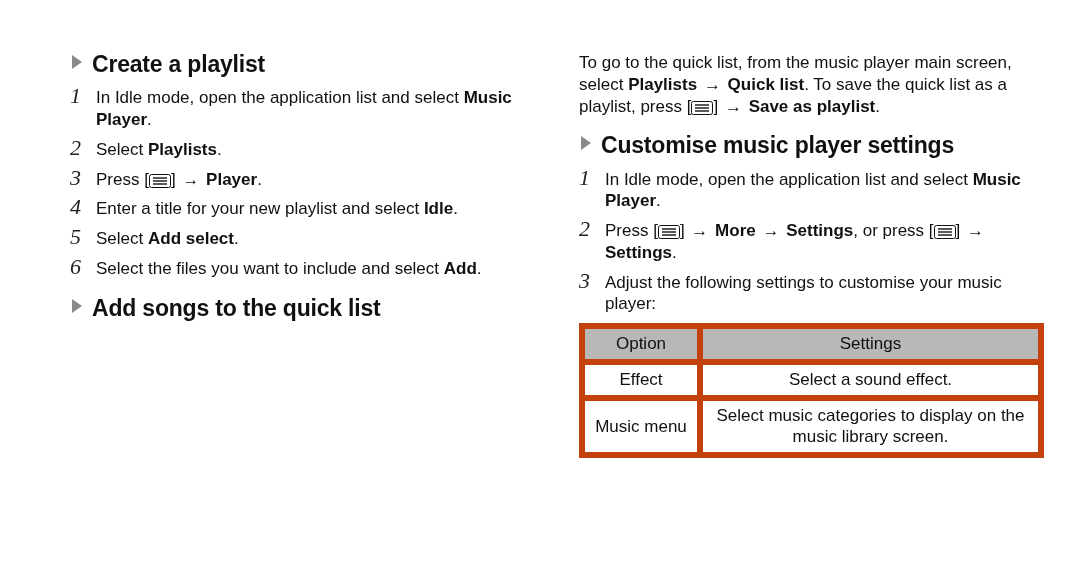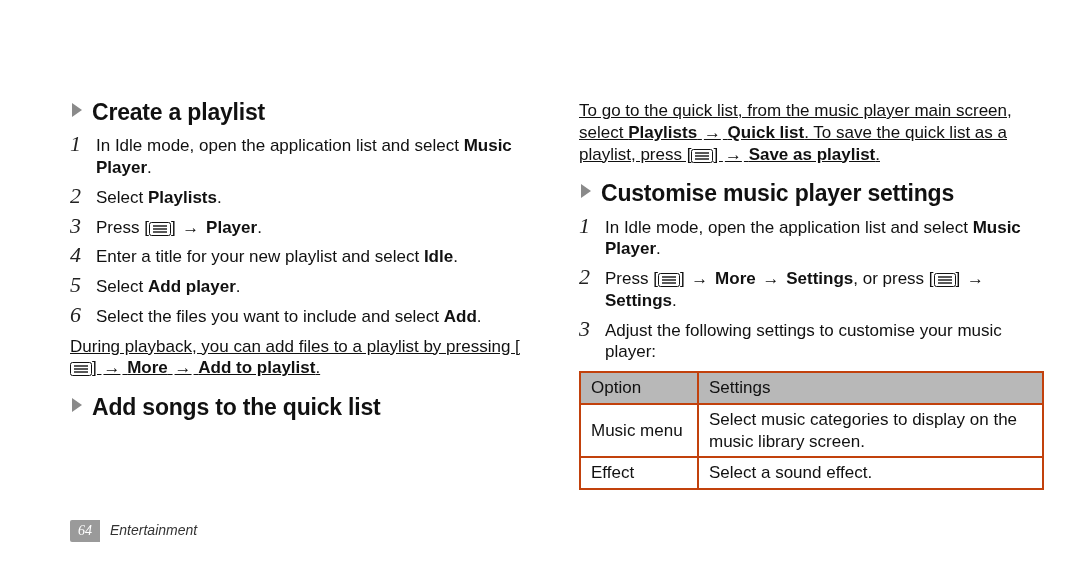--- a/index.html
+++ b/index.html
@@ -12,21 +12,20 @@
     color: #111;
     font-size: 17px;
     line-height: 1.28;
   }
   .page {
     position: relative;
     box-sizing: border-box;
     width: 1080px;
     height: 510px;
     padding: 50px 36px 0 70px;
-    margin-top: 48px;
   }
   .cols {
     display: flex;
     gap: 44px;
   }
   .col {
     flex: 1 1 0;
     min-width: 0;
   }
   .section-heading {
@@ -62,39 +61,38 @@
     flex: 0 0 26px;
     text-align: left;
     color: #222;
   }
   .step-body {
     flex: 1 1 auto;
     padding-top: 2px;
   }
   p.body {
     margin: 6px 0 10px 0;
-    text-decoration: underline;
   }
   b { font-weight: 700; }
   .arrow { padding: 0 2px; }
   svg.menu-icon {
     vertical-align: -3px;
   }
   .mt14 { margin-top: 14px; }
 
   table.options {
     border-collapse: collapse;
     width: 100%;
     margin-top: 6px;
     font-size: 17px;
   }
   table.options th, table.options td {
-    border: 2px solid #c2410c;
+    border: 6px solid #c2410c;
     padding: 4px 10px;
-    text-align: left;
+    text-align: center;
     font-weight: 400;
     vertical-align: middle;
   }
   table.options thead th {
     background: #b8b8b8;
   }
   table.options col.c1 { width: 118px; }
 
   .footer {
     position: absolute;
@@ -166,43 +164,32 @@
         <li>
           <span class="step-num">4</span>
           <span class="step-body">
             <span>Enter a title for your new playlist and select </span><b>Idle</b><span>.</span>
           </span>
         </li>
 
         <li>
           <span class="step-num">5</span>
           <span class="step-body">
-            <span>Select </span><b>Add player</b><span>.</span>
+            <span>Select </span><b>Add select</b><span>.</span>
           </span>
         </li>
 
         <li>
           <span class="step-num">6</span>
           <span class="step-body">
             <span>Select the files you want to include and select </span><b>Add</b><span>.</span>
           </span>
         </li>
       </ol>
 
-      <p class="body">
-        During playback, you can add files to a playlist by pressing
-        [<svg class="menu-icon" width="22" height="14" viewBox="0 0 22 14">
-            <rect x="0.5" y="0.5" width="21" height="13" rx="2" fill="none" stroke="#111"></rect>
-            <line x1="4" y1="4" x2="18" y2="4" stroke="#111" stroke-width="1.4"></line>
-            <line x1="4" y1="7" x2="18" y2="7" stroke="#111" stroke-width="1.4"></line>
-            <line x1="4" y1="10" x2="18" y2="10" stroke="#111" stroke-width="1.4"></line>
-          </svg>]
-        <span class="arrow">→</span> <b>More</b>
-        <span class="arrow">→</span> <b>Add to playlist</b>.
-      </p>
 
       <div class="section-heading mt14">
         <span class="chev">
           <svg width="16" height="18" viewBox="0 0 16 18">
               <polygon points="2,2 12,9 2,16" fill="#8a8a8a"></polygon>
             </svg>
         </span>
         <span class="title">Add songs to the quick list</span>
       </div>
 
@@ -274,30 +261,26 @@
             <col>
           </colgroup>
         <thead>
           <tr>
             <th>Option</th>
             <th>Settings</th>
           </tr>
         </thead>
         <tbody>
           <tr>
+            <td>Effect</td>
+            <td>Select a sound effect.</td>
+          </tr>
+          <tr>
             <td>Music menu</td>
             <td>Select music categories to display on the music library screen.</td>
           </tr>
-          <tr>
-            <td>Effect</td>
-            <td>Select a sound effect.</td>
-          </tr>
         </tbody>
       </table>
 
     </div>
   </div>
 
-  <div class="footer">
-    <span class="pagebox">64</span>
-    <span class="section">Entertainment</span>
-  </div>
 </div>
 
 </body></html>

